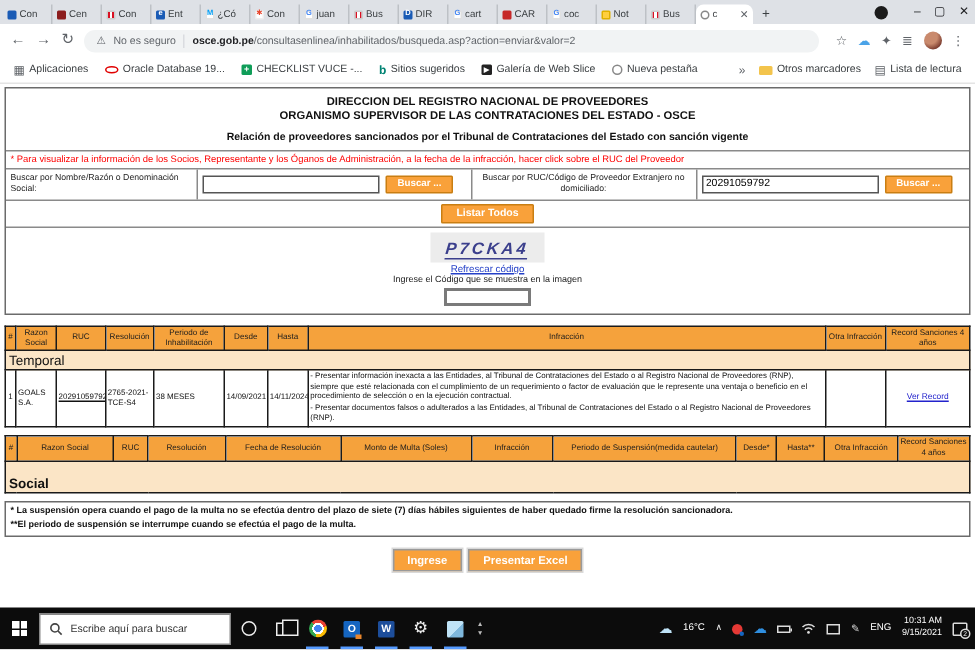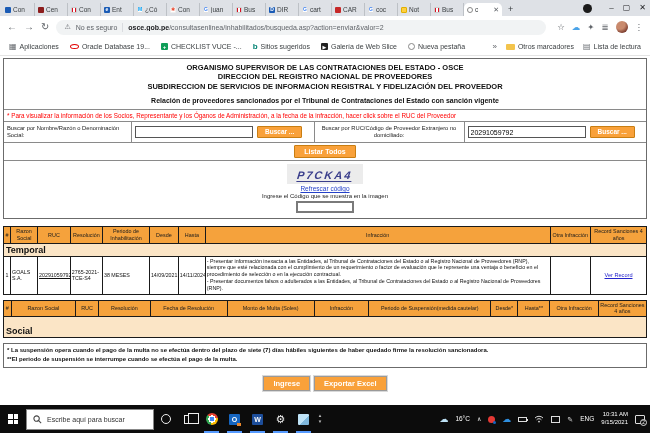--- a/index.html
+++ b/index.html
@@ -75,21 +75,21 @@
   .captcha-img{display:inline-block;background:#ececec;padding:1px 10px;position:relative}
   .captcha-code{font-size:11px;font-weight:700;font-style:italic;letter-spacing:2px;color:#3b3f8c;transform:skew(-6deg);display:inline-block;border-bottom:1.5px solid #3b3f8c}
   .refresh{display:block;color:#2440c8;text-decoration:underline;font-size:6.5px;margin-top:1px}
   .hint{font-size:6px;color:#222;margin-top:1px}
   .captcha-input{display:block;margin:2px auto 0;width:58px;height:12px;border:2px solid #7a7a7a;background:#fff}
 
   table{border-collapse:collapse;table-layout:fixed;width:644px;margin:0 3px}
   .t1{margin-top:7px}
   .t2{margin-top:5px}
   th{background:#f5a23c;border:1px solid #1a1a1a;font-weight:400;font-size:5.4px;color:#1c1c1c;padding:1px;text-align:center;line-height:1.25;overflow:hidden}
-  .sectionrow td{background:#fbe5c6;border:1px solid #1a1a1a;border-top:none;font-weight:700;font-size:9px;color:#111;padding:1px 2px}
+  .sectionrow td{background:#fbe5c6;border:1px solid #1a1a1a;border-top:none;font-weight:400;font-size:9px;color:#111;padding:1px 2px}
   .multarow td{background:#fbe5c6;border:1px solid #1a1a1a;font-weight:700;font-size:9px;color:#111;padding:9px 2px 1px}
   td.dcell{border:1px solid #1a1a1a;font-size:5.3px;color:#111;padding:1px;text-align:center;vertical-align:middle;line-height:1.25;overflow:hidden}
   td.left{text-align:left}
   .infr div{margin-bottom:1px}
   .verrecord{color:#2323cc;font-size:5.6px}
   .ruc-link{color:#111}
   .footnotes{margin:5px 3px 0;border:1px solid #6b6b6b;padding:2px 3px;font-size:6px;font-weight:700;color:#111;line-height:1.55}
   .actions{text-align:center;margin-top:8px;display:flex;justify-content:center;gap:4px}
   .btn-big{background:#f9a13a;border:1px solid #9a9a9a;outline:1px solid #d9d9d9;color:#fff;font-weight:700;font-size:7.5px;padding:2px 9px;line-height:1.2}
 
@@ -259,23 +259,22 @@
       <span class="bmitem">
         <span class="bmicon bi-reading">▤</span>
         <span>Lista de lectura</span>
       </span>
     </span>
   </div>
 
   <div class="content">
     <div class="box1">
       <div class="orghead">
+        <div>DIRECCION DEL REGISTRO NACIONAL DE PROVEEDORES</div>
         <div>ORGANISMO SUPERVISOR DE LAS CONTRATACIONES DEL ESTADO - OSCE</div>
-        <div>DIRECCION DEL REGISTRO NACIONAL DE PROVEEDORES</div>
-        <div>SUBDIRECCION DE SERVICIOS DE INFORMACION REGISTRAL Y FIDELIZACIÓN DEL PROVEEDOR</div>
       </div>
       <div class="subtitle">Relación de proveedores sancionados por el Tribunal de Contrataciones del Estado con sanción vigente</div>
       <div class="rednote">* Para visualizar la información de los Socios, Representante y los Óganos de Administración, a la fecha de la infracción, hacer click sobre el RUC del Proveedor</div>
       <div class="searchrow">
         <div class="scell slabel1">Buscar por Nombre/Razón o Denominación Social:</div>
         <div class="scell sfield">
           <input class="tinput" value="" style="">
           <button class="btn-orange">Buscar ...</button>
         </div>
         <div class="scell slabel2">Buscar por RUC/Código de Proveedor Extranjero no domiciliado:</div>
@@ -382,21 +381,21 @@
       </tbody>
     </table>
 
     <div class="footnotes">
       <div>* La suspensión opera cuando el pago de la multa no se efectúa dentro del plazo de siete (7) días hábiles siguientes de haber quedado firme la resolución sancionadora.</div>
       <div>**El periodo de suspensión se interrumpe cuando se efectúa el pago de la multa.</div>
     </div>
 
     <div class="actions">
       <button class="btn-big">Ingrese</button>
-      <button class="btn-big">Exportar Excel</button>
+      <button class="btn-big">Presentar Excel</button>
     </div>
   </div>
 
   <div class="taskbar">
     <div class="tb-start">
         <span class="winlogo">
           <i></i>
           <i></i>
           <i></i>
           <i></i>

